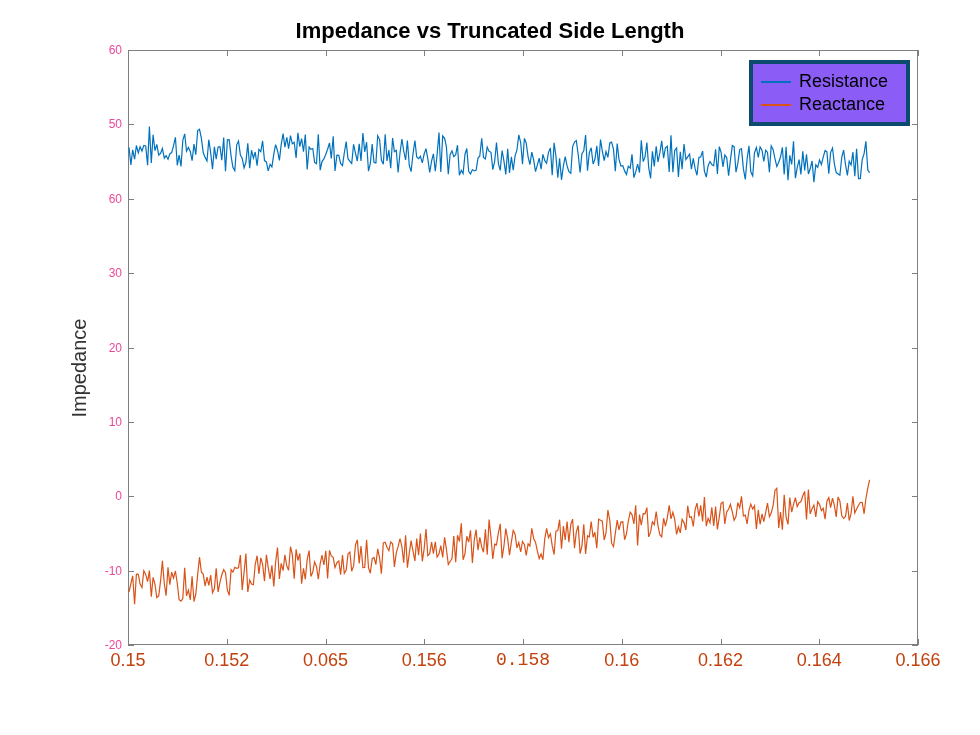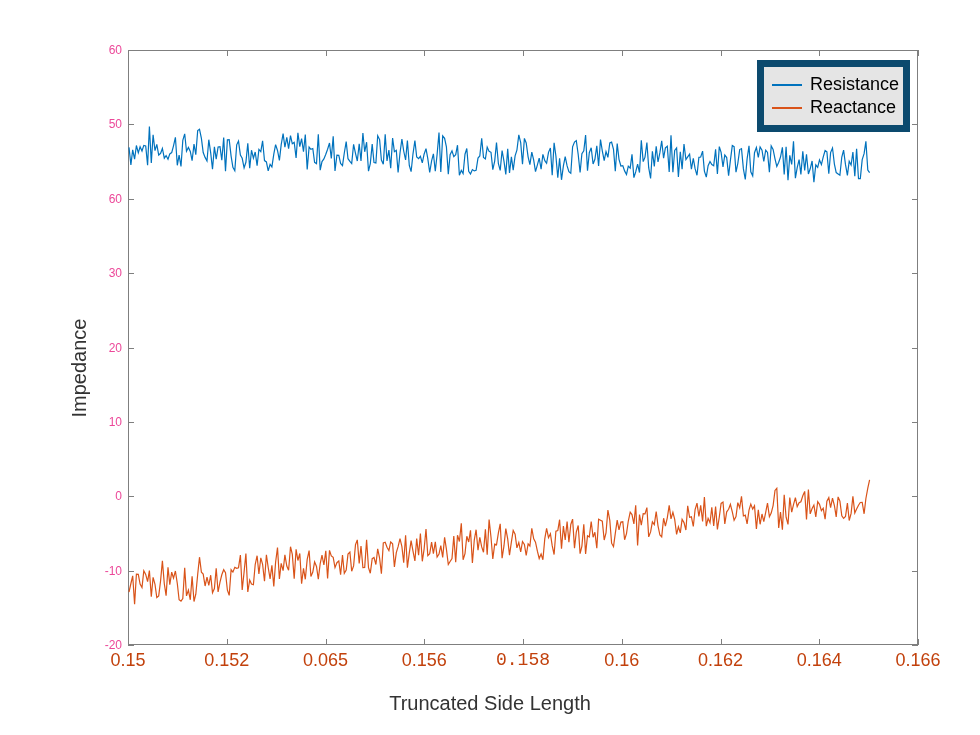--- a/index.html
+++ b/index.html
@@ -79,23 +79,23 @@
     .tick-mark-x {
       position: absolute;
       width: 1px;
       height: 6px;
       background: #7f7f7f;
     }
     .legend {
       position: absolute;
       right: 70px;
       top: 60px;
-      border: 7px solid #0c4a6e;
-      background: #e5e5e5;
-      padding: 5px 4px 5px 8px;
+      border: 4px solid #0c4a6e;
+      background: #8b5cf6;
+      padding: 5px 18px 5px 8px;
       font-size: 18px;
     }
     .legend-item {
       display: flex;
       align-items: center;
       margin: 2px 0;
     }
     .legend-swatch {
       width: 30px;
       height: 2px;
@@ -107,23 +107,23 @@
       width: 100%;
       height: 100%;
       overflow: visible;
     }
   </style>
 </head>
 <body>
 
 <div class="chart-container">
 
+  <div class="chart-title">Impedance vs Truncated Side Length</div>
 
   <div class="y-axis-label">Impedance</div>
-  <div class="x-axis-label">Truncated Side Length</div>
 
   <div class="plot-area">
     <svg class="lines" id="lines-svg">
         <path d="M0.0 96.4 L1.9 113.9 L3.7 98.8 L5.6 108.2 L7.4 94.5 L9.3 101.8 L11.1 95.8 L13.0 100.0 L14.8 94.4 L16.7 94.9 L18.6 114.1 L20.4 75.5 L22.3 111.9 L24.1 83.7 L26.0 99.7 L27.8 93.3 L29.7 104.1 L31.6 102.3 L33.4 97.5 L35.3 107.2 L37.1 104.6 L39.0 108.3 L40.8 102.9 L42.7 101.6 L44.5 94.8 L46.4 86.3 L48.3 114.3 L50.1 104.1 L52.0 115.5 L53.8 89.4 L55.7 82.8 L57.5 100.2 L59.4 96.4 L61.3 100.4 L63.1 109.7 L65.0 93.1 L66.8 103.6 L68.7 79.5 L70.5 78.2 L72.4 87.4 L74.2 101.5 L76.1 106.4 L78.0 110.0 L79.8 88.7 L81.7 101.9 L83.5 118.3 L85.4 95.9 L87.2 108.2 L89.1 95.9 L91.0 95.6 L92.8 109.2 L94.7 86.5 L96.5 120.2 L98.4 88.8 L100.2 88.6 L102.1 105.1 L103.9 116.3 L105.8 119.7 L107.7 93.8 L109.5 90.1 L111.4 104.1 L113.2 107.3 L115.1 116.8 L116.9 111.3 L118.8 92.3 L120.7 117.2 L122.5 99.2 L124.4 107.1 L126.2 101.0 L128.1 114.7 L129.9 98.4 L131.8 100.6 L133.6 89.8 L135.5 109.6 L137.4 110.9 L139.2 119.8 L141.1 113.4 L142.9 115.9 L144.8 103.2 L146.6 93.6 L148.5 99.5 L150.4 109.4 L152.2 93.7 L154.1 82.7 L155.9 96.2 L157.8 86.4 L159.6 97.7 L161.5 84.6 L163.3 92.8 L165.2 91.3 L167.1 107.0 L168.9 81.9 L170.8 95.7 L172.6 87.7 L174.5 100.7 L176.3 83.5 L178.2 118.4 L180.1 96.1 L181.9 98.3 L183.8 97.5 L185.6 111.3 L187.5 112.7 L189.3 83.2 L191.2 119.1 L193.0 110.6 L194.9 107.9 L196.8 103.3 L198.6 98.2 L200.5 92.0 L202.3 107.5 L204.2 85.4 L206.0 120.0 L207.9 104.2 L209.8 104.4 L211.6 112.5 L213.5 114.6 L215.3 102.0 L217.2 90.6 L219.0 107.7 L220.9 110.4 L222.7 112.5 L224.6 93.4 L226.5 102.3 L228.3 110.0 L230.2 92.8 L232.0 110.0 L233.9 82.0 L235.7 100.8 L237.6 91.2 L239.5 120.1 L241.3 112.6 L243.2 93.1 L245.0 111.6 L246.9 112.1 L248.7 84.7 L250.6 88.6 L252.4 109.1 L254.3 113.2 L256.2 83.4 L258.0 109.9 L259.9 99.1 L261.7 117.2 L263.6 87.1 L265.4 100.7 L267.3 99.3 L269.1 121.4 L271.0 102.0 L272.9 88.0 L274.7 100.0 L276.6 109.0 L278.4 89.6 L280.3 114.5 L282.1 120.7 L284.0 102.8 L285.9 89.5 L287.7 106.0 L289.6 107.7 L291.4 105.3 L293.3 111.9 L295.1 103.2 L297.0 97.6 L298.8 107.6 L300.7 121.5 L302.6 109.8 L304.4 102.8 L306.3 120.3 L308.1 103.5 L310.0 81.6 L311.8 120.9 L313.7 84.8 L315.6 87.3 L317.4 95.8 L319.3 123.1 L321.1 103.7 L323.0 99.8 L324.8 105.7 L326.7 103.7 L328.5 94.2 L330.4 124.3 L332.3 119.4 L334.1 122.6 L336.0 103.2 L337.8 97.5 L339.7 120.4 L341.5 123.1 L343.4 118.6 L345.3 119.9 L347.1 119.4 L349.0 107.1 L350.8 105.0 L352.7 87.3 L354.5 106.4 L356.4 107.9 L358.2 96.1 L360.1 100.4 L362.0 101.3 L363.8 118.6 L365.7 110.1 L367.5 91.5 L369.4 112.7 L371.2 119.4 L373.1 99.5 L375.0 110.4 L376.8 123.4 L378.7 97.9 L380.5 121.9 L382.4 105.9 L384.2 119.2 L386.1 104.8 L387.9 99.2 L389.8 83.9 L391.7 91.6 L393.5 113.2 L395.4 87.4 L397.2 92.0 L399.1 105.8 L400.9 113.7 L402.8 101.1 L404.7 109.1 L406.5 120.6 L408.4 113.9 L410.2 107.1 L412.1 118.1 L413.9 103.3 L415.8 109.7 L417.6 112.3 L419.5 101.3 L421.4 97.0 L423.2 124.2 L425.1 91.9 L426.9 105.0 L428.8 126.8 L430.6 107.4 L432.5 128.8 L434.4 114.8 L436.2 105.6 L438.1 114.9 L439.9 120.7 L441.8 122.3 L443.6 95.8 L445.5 91.1 L447.3 89.6 L449.2 103.5 L451.1 121.5 L452.9 102.7 L454.8 99.7 L456.6 84.1 L458.5 119.6 L460.3 101.7 L462.2 96.7 L464.1 113.0 L465.9 108.3 L467.8 94.9 L469.6 115.0 L471.5 88.5 L473.3 99.8 L475.2 109.7 L477.0 100.6 L478.9 106.3 L480.8 92.0 L482.6 91.2 L484.5 98.4 L486.3 120.2 L488.2 92.5 L490.0 108.3 L491.9 115.0 L493.8 114.6 L495.6 119.9 L497.5 123.5 L499.3 115.2 L501.2 117.1 L503.0 103.4 L504.9 126.6 L506.7 120.9 L508.6 113.2 L510.5 121.5 L512.3 89.3 L514.2 110.6 L516.0 106.1 L517.9 91.5 L519.7 116.7 L521.6 127.5 L523.4 100.4 L525.3 115.4 L527.2 95.2 L529.0 111.0 L530.9 101.7 L532.7 89.8 L534.6 107.1 L536.4 96.8 L538.3 95.2 L540.2 121.0 L542.0 84.4 L543.9 121.3 L545.7 99.5 L547.6 96.9 L549.4 125.9 L551.3 100.7 L553.1 118.1 L555.0 93.0 L556.9 108.5 L558.7 105.9 L560.6 103.1 L562.4 118.1 L564.3 107.3 L566.1 117.7 L568.0 124.3 L569.9 106.3 L571.7 106.0 L573.6 100.1 L575.4 120.1 L577.3 126.1 L579.1 114.7 L581.0 110.5 L582.8 113.6 L584.7 114.8 L586.6 98.4 L588.4 123.0 L590.3 95.6 L592.1 101.3 L594.0 115.9 L595.8 104.1 L597.7 106.6 L599.6 124.6 L601.4 109.4 L603.3 94.6 L605.1 95.7 L607.0 121.2 L608.8 112.5 L610.7 98.6 L612.5 97.6 L614.4 117.9 L616.3 128.5 L618.1 107.9 L620.0 94.9 L621.8 120.8 L623.7 124.9 L625.5 101.7 L627.4 96.5 L629.3 106.3 L631.1 96.0 L633.0 99.2 L634.8 110.5 L636.7 99.2 L638.5 101.5 L640.4 121.3 L642.2 94.9 L644.1 98.5 L646.0 107.8 L647.8 115.4 L649.7 111.2 L651.5 106.0 L653.4 96.3 L655.2 123.5 L657.1 95.8 L659.0 129.3 L660.8 104.4 L662.7 113.4 L664.5 90.4 L666.4 127.1 L668.2 116.6 L670.1 108.6 L671.9 123.4 L673.8 100.4 L675.7 119.4 L677.5 103.2 L679.4 123.0 L681.2 117.8 L683.1 110.0 L684.9 131.3 L686.8 113.8 L688.7 116.3 L690.5 108.9 L692.4 113.6 L694.2 106.1 L696.1 99.5 L697.9 100.9 L699.8 122.8 L701.6 101.6 L703.5 97.0 L705.4 113.1 L707.2 121.6 L709.1 122.9 L710.9 124.1 L712.8 106.0 L714.6 99.2 L716.5 113.7 L718.4 124.3 L720.2 110.3 L722.1 114.0 L723.9 101.0 L725.8 125.1 L727.6 97.9 L729.5 127.7 L731.3 127.6 L733.2 108.6 L735.1 102.7 L736.9 90.4 L738.8 119.0 L740.6 121.7 " fill="none" stroke="#0072bd" stroke-width="1.2"></path>
         <path d="M0.0 541.0 L1.9 532.5 L3.7 524.8 L5.6 553.3 L7.4 523.2 L9.3 523.4 L11.1 533.0 L13.0 536.6 L14.8 519.7 L16.7 523.4 L18.6 530.7 L20.4 519.6 L22.3 545.7 L24.1 526.4 L26.0 533.3 L27.8 546.6 L29.7 544.9 L31.6 529.6 L33.4 509.9 L35.3 532.8 L37.1 544.6 L39.0 516.2 L40.8 533.6 L42.7 521.2 L44.5 527.1 L46.4 520.0 L48.3 532.5 L50.1 548.7 L52.0 550.2 L53.8 547.6 L55.7 516.7 L57.5 544.9 L59.4 539.1 L61.3 548.8 L63.1 525.2 L65.0 550.5 L66.8 543.2 L68.7 523.3 L70.5 506.2 L72.4 521.2 L74.2 523.1 L76.1 535.0 L78.0 526.1 L79.8 534.4 L81.7 524.2 L83.5 541.8 L85.4 537.6 L87.2 517.2 L89.1 541.0 L91.0 531.2 L92.8 523.8 L94.7 518.7 L96.5 521.7 L98.4 539.2 L100.2 544.4 L102.1 518.7 L103.9 521.1 L105.8 516.4 L107.7 517.4 L109.5 516.7 L111.4 504.1 L113.2 538.9 L115.1 521.0 L116.9 502.6 L118.8 541.0 L120.7 529.0 L122.5 533.0 L124.4 533.7 L126.2 513.5 L128.1 504.7 L129.9 523.0 L131.8 506.8 L133.6 513.3 L135.5 530.2 L137.4 503.8 L139.2 516.5 L141.1 527.9 L142.9 514.4 L144.8 535.4 L146.6 511.2 L148.5 496.6 L150.4 527.9 L152.2 512.3 L154.1 519.7 L155.9 503.9 L157.8 515.0 L159.6 519.3 L161.5 495.7 L163.3 503.4 L165.2 527.6 L167.1 498.3 L168.9 509.5 L170.8 502.5 L172.6 532.7 L174.5 517.3 L176.3 528.3 L178.2 508.4 L180.1 499.6 L181.9 525.5 L183.8 521.0 L185.6 510.8 L187.5 515.4 L189.3 528.2 L191.2 512.5 L193.0 504.1 L194.9 514.0 L196.8 499.8 L198.6 527.5 L200.5 499.4 L202.3 504.9 L204.2 506.3 L206.0 516.6 L207.9 511.7 L209.8 509.9 L211.6 523.6 L213.5 504.1 L215.3 522.3 L217.2 519.0 L219.0 503.1 L220.9 501.2 L222.7 520.2 L224.6 514.9 L226.5 493.7 L228.3 488.9 L230.2 512.4 L232.0 495.0 L233.9 516.6 L235.7 516.4 L237.6 488.9 L239.5 516.7 L241.3 522.2 L243.2 507.7 L245.0 506.5 L246.9 513.5 L248.7 497.9 L250.6 507.1 L252.4 522.7 L254.3 491.9 L256.2 491.2 L258.0 496.3 L259.9 499.6 L261.7 491.0 L263.6 492.7 L265.4 515.9 L267.3 501.6 L269.1 495.7 L271.0 487.7 L272.9 495.7 L274.7 511.6 L276.6 484.3 L278.4 516.7 L280.3 501.9 L282.1 489.6 L284.0 500.2 L285.9 510.0 L287.7 487.6 L289.6 504.3 L291.4 482.6 L293.3 510.3 L295.1 498.1 L297.0 478.0 L298.8 504.6 L300.7 502.7 L302.6 491.1 L304.4 502.6 L306.3 490.9 L308.1 506.0 L310.0 503.1 L311.8 494.7 L313.7 506.4 L315.6 486.4 L317.4 498.2 L319.3 513.5 L321.1 510.5 L323.0 507.5 L324.8 485.0 L326.7 511.2 L328.5 484.2 L330.4 490.5 L332.3 472.2 L334.1 508.8 L336.0 502.6 L337.8 485.3 L339.7 491.0 L341.5 479.3 L343.4 512.0 L345.3 488.8 L347.1 478.7 L349.0 499.2 L350.8 486.3 L352.7 495.9 L354.5 501.2 L356.4 478.4 L358.2 503.6 L360.1 468.6 L362.0 486.3 L363.8 508.0 L365.7 493.1 L367.5 493.8 L369.4 481.9 L371.2 472.9 L373.1 507.2 L375.0 494.7 L376.8 477.6 L378.7 487.9 L380.5 504.2 L382.4 490.9 L384.2 479.4 L386.1 483.2 L387.9 496.9 L389.8 491.5 L391.7 501.0 L393.5 490.5 L395.4 493.4 L397.2 504.5 L399.1 492.9 L400.9 495.0 L402.8 477.3 L404.7 487.8 L406.5 491.1 L408.4 500.2 L410.2 507.5 L412.1 503.0 L413.9 508.7 L415.8 487.7 L417.6 477.4 L419.5 486.7 L421.4 482.7 L423.2 494.7 L425.1 503.5 L426.9 480.2 L428.8 479.5 L430.6 468.7 L432.5 497.6 L434.4 475.0 L436.2 488.9 L438.1 470.5 L439.9 491.2 L441.8 473.5 L443.6 468.1 L445.5 497.1 L447.3 481.0 L449.2 474.5 L451.1 502.7 L452.9 495.1 L454.8 473.4 L456.6 502.9 L458.5 484.8 L460.3 486.0 L462.2 470.5 L464.1 486.2 L465.9 481.3 L467.8 497.2 L469.6 468.2 L471.5 469.2 L473.3 470.2 L475.2 489.0 L477.0 482.0 L478.9 459.0 L480.8 469.4 L482.6 492.2 L484.5 495.7 L486.3 482.4 L488.2 469.1 L490.0 478.8 L491.9 471.1 L493.8 470.8 L495.6 488.7 L497.5 482.6 L499.3 470.0 L501.2 461.1 L503.0 463.6 L504.9 473.0 L506.7 454.2 L508.6 494.5 L510.5 463.6 L512.3 474.2 L514.2 462.7 L516.0 462.9 L517.9 456.6 L519.7 485.9 L521.6 480.9 L523.4 470.8 L525.3 473.6 L527.2 460.5 L529.0 474.8 L530.9 484.0 L532.7 485.9 L534.6 467.2 L536.4 475.1 L538.3 466.8 L540.2 454.3 L542.0 467.8 L543.9 461.3 L545.7 468.3 L547.6 483.3 L549.4 475.8 L551.3 481.9 L553.1 468.3 L555.0 471.6 L556.9 479.0 L558.7 454.9 L560.6 466.3 L562.4 465.8 L564.3 475.5 L566.1 458.5 L568.0 452.2 L569.9 465.5 L571.7 454.4 L573.6 470.5 L575.4 446.1 L577.3 475.2 L579.1 467.3 L581.0 471.7 L582.8 456.4 L584.7 474.9 L586.6 455.6 L588.4 478.4 L590.3 466.0 L592.1 452.4 L594.0 451.0 L595.8 472.9 L597.7 460.8 L599.6 458.3 L601.4 453.3 L603.3 460.9 L605.1 469.3 L607.0 465.6 L608.8 451.6 L610.7 456.8 L612.5 445.3 L614.4 465.0 L616.3 464.2 L618.1 473.0 L620.0 459.1 L621.8 453.1 L623.7 458.1 L625.5 454.8 L627.4 477.9 L629.3 458.9 L631.1 473.3 L633.0 463.0 L634.8 470.6 L636.7 461.3 L638.5 452.0 L640.4 465.7 L642.2 462.1 L644.1 454.6 L646.0 439.4 L647.8 437.3 L649.7 477.0 L651.5 461.1 L653.4 478.7 L655.2 443.8 L657.1 466.2 L659.0 473.4 L660.8 446.5 L662.7 461.1 L664.5 453.7 L666.4 446.7 L668.2 455.6 L670.1 451.7 L671.9 450.8 L673.8 444.7 L675.7 440.4 L677.5 468.4 L679.4 438.5 L681.2 462.9 L683.1 457.6 L684.9 454.1 L686.8 466.0 L688.7 450.6 L690.5 453.3 L692.4 459.7 L694.2 457.2 L696.1 468.2 L697.9 450.1 L699.8 446.6 L701.6 456.7 L703.5 447.1 L705.4 454.5 L707.2 465.9 L709.1 445.9 L710.9 450.1 L712.8 464.8 L714.6 467.4 L716.5 465.5 L718.4 452.1 L720.2 469.5 L722.1 462.4 L723.9 445.3 L725.8 462.1 L727.6 458.1 L729.5 454.2 L731.3 451.5 L733.2 451.3 L735.1 462.8 L736.9 447.5 L738.8 437.2 L740.6 428.8 " fill="none" stroke="#d95319" stroke-width="1.2"></path>
       </svg>
   </div>
 
   <div id="yticks-holder">
       <div class="tick-label-y" style="top: 645px;">-20</div>

